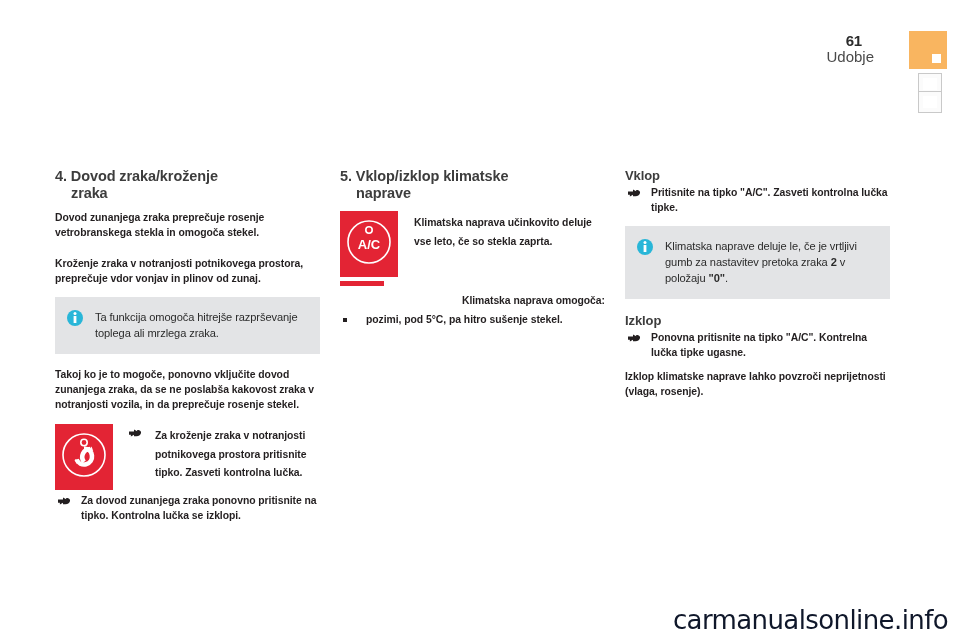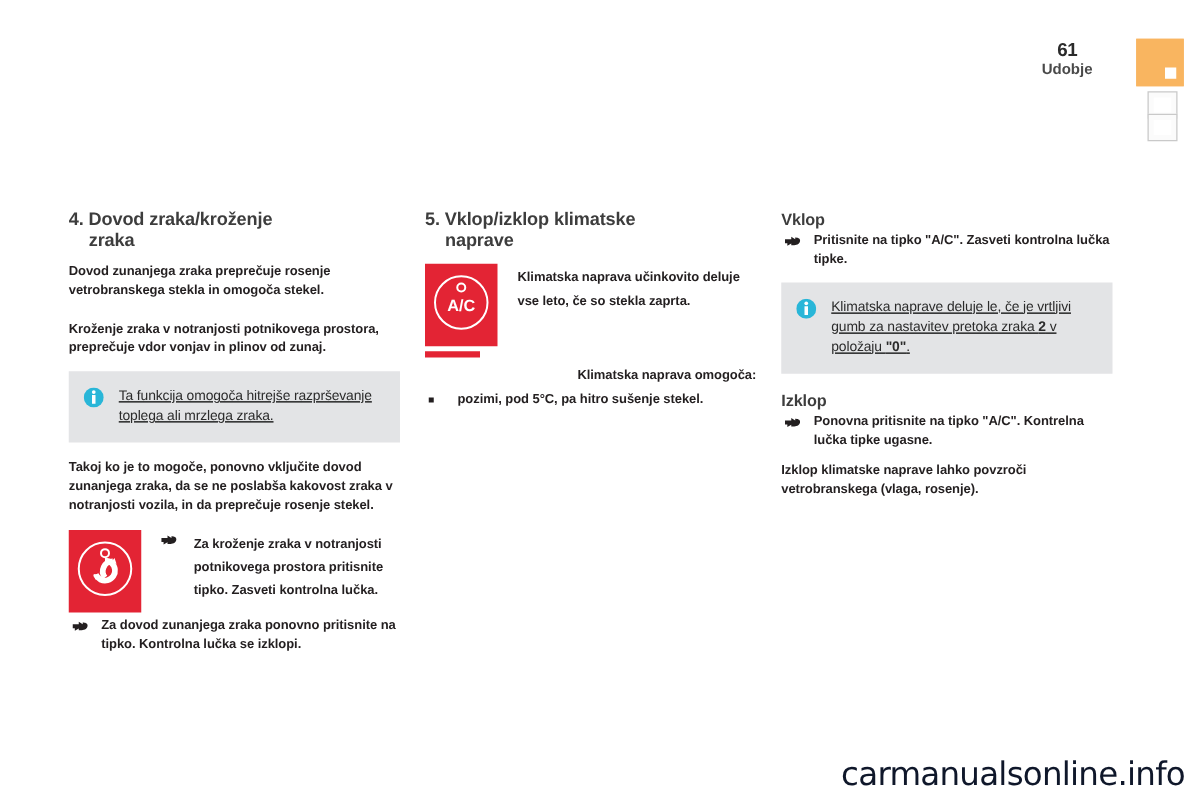--- a/index.html
+++ b/index.html
@@ -31,22 +31,22 @@
     font-size: 15px;
     font-weight: bold;
     color: #2b2b2b;
     letter-spacing: -0.2px;
     text-align: right;
   }
   #section-label {
     position: absolute;
     right: 86px;
     top: 48px;
-    font-size: 12px;
-    font-weight: bold;
+    font-size: 15px;
+    font-weight: normal;
     color: #4a4a4a;
     text-align: right;
     white-space: nowrap;
   }
   .tab-chip {
     position: absolute;
     border: 1px solid #d5d5d5;
     box-sizing: border-box;
   }
   #tab-active {
@@ -183,21 +183,20 @@
     background: #231f20;
   }
 
   
   .info-box {
     position: relative;
     background: #e3e4e6;
     padding: 12px 12px 13px 40px;
     margin: 4px 0 14px 0;
     box-sizing: border-box;
-    text-decoration: underline;
   }
   .info-box .info-icon {
     position: absolute;
     left: 12px;
     top: 13px;
     width: 16px;
     height: 16px;
   }
   .info-box .info-text {
     font-size: 11.1px;
@@ -404,19 +403,19 @@
 
     <div class="hand-item">
       <span class="hand-icon">
         <svg viewBox="0 0 14 12" width="13" height="12">
           <path d="M0 4.3 h5.4 v-2.1 l3.4 2.0 v-1.4 c1.9 0 4.2 0.6 4.2 2.6 c0 2.5 -2.4 4.0 -5.0 4.0 l-2.6 0 v-1.5 l-3.4 2.0 v-2.1 h-2 z" fill="#231f20"></path>
         </svg>
       </span>
       <span>Ponovna pritisnite na tipko "A/C". Kontrelna lučka tipke ugasne.</span>
     </div>
 
-    <p class="body-text">Izklop klimatske naprave lahko povzroči vetrobranskega (vlaga, rosenje).</p>
+    <p class="body-text">Izklop klimatske naprave lahko povzroči neprijetnosti (vlaga, rosenje).</p>
 
   </div>
 
 </div>
 
 <div id="watermark">carmanualsonline.info</div>
 
 </body></html>

